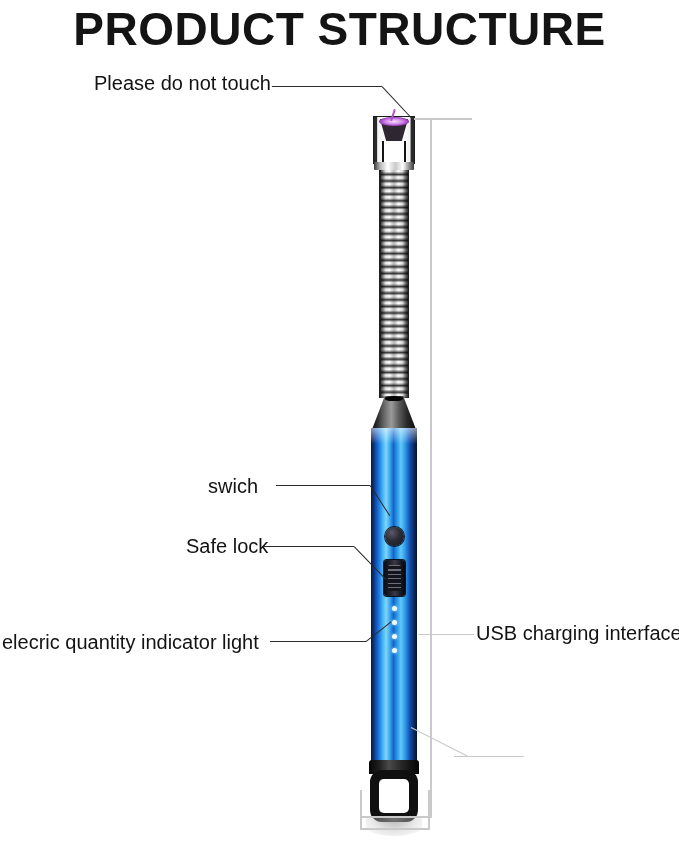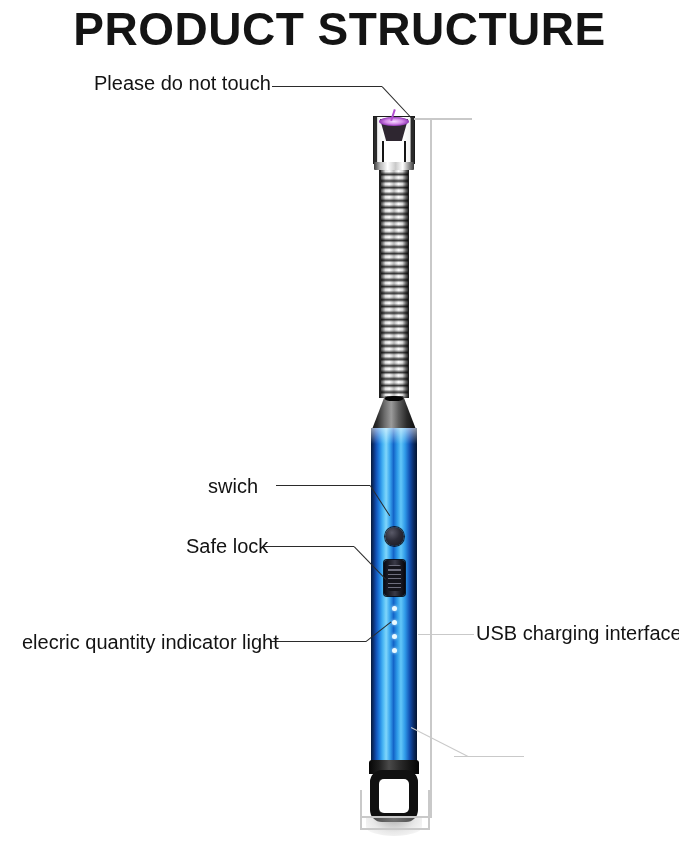--- a/index.html
+++ b/index.html
@@ -37,21 +37,21 @@
   .label {
     position: absolute;
     font-size: 20px;
     color: #131313;
     white-space: nowrap;
     font-family: "Liberation Sans", sans-serif;
   }
   .lbl-touch      { left: 86px;  top: 72px; margin-left: 8px; }
   .lbl-switch     { left: 208px; top: 475px; }
   .lbl-safelock   { left: 186px; top: 535px; }
-  .lbl-indicator  { left: 2px;   top: 631px; margin-left: 20px; }
+  .lbl-indicator  { left: 2px;   top: 631px; }
   .lbl-usb        { left: 476px; top: 622px; }
   .lbl-hang       { left: 528px; top: 742px; }
 
   
   .dim {
     position: absolute;
     font-size: 19px;
     color: #131313;
     white-space: nowrap;
     font-family: "Liberation Sans", sans-serif;

